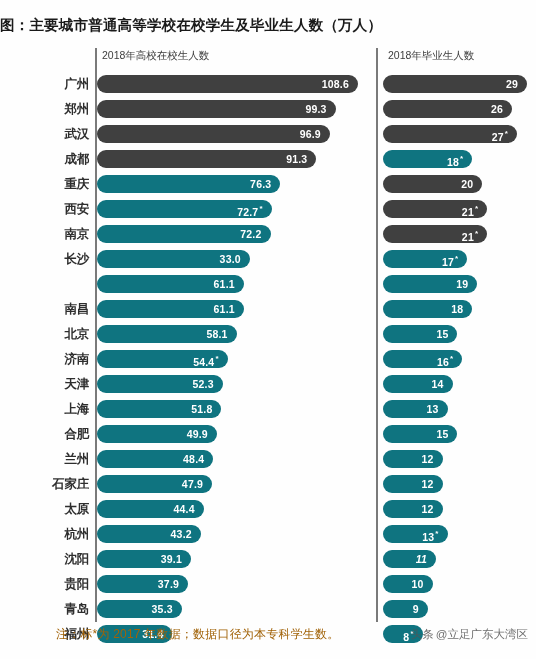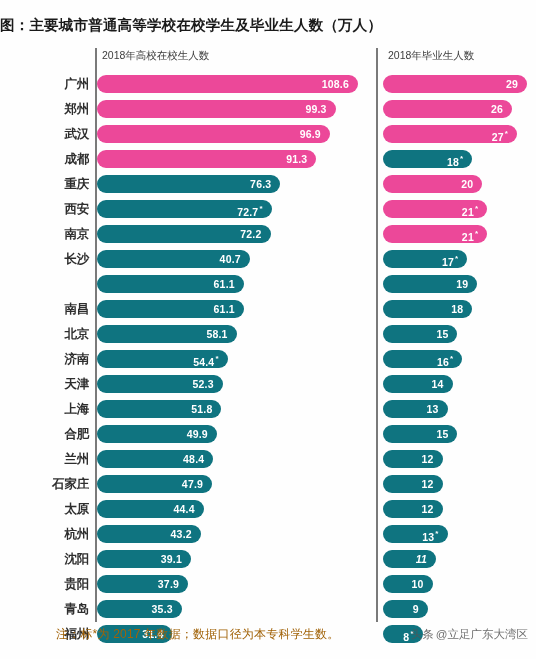--- a/index.html
+++ b/index.html
@@ -89,21 +89,21 @@
   .bar {
     position: absolute;
     height: 18px;
     top: 3px;
     border-radius: 9px;
     box-sizing: border-box;
     overflow: visible;
   }
   .bar.left  { left: 97px; }
   .bar.right { left: 383px; }
-  .bar.pink { background: #ec4899; }
+  .bar.pink { background: #404040; }
   .bar.teal { background: #0f7480; }
 
   .bar .val {
     position: absolute;
     right: 9px;
     top: 0;
     height: 18px;
     line-height: 18px;
     font-size: 10.5px;
     font-weight: bold;
@@ -211,21 +211,21 @@
         <div class="bar left teal" style="width: 173.519px;">
           <span class="val">72.2</span>
         </div>
         <div class="bar right pink" style="width: 104.276px;">
           <span class="val">21<span class="star">*</span></span>
         </div>
       </div>
       <div class="row">
         <div class="city">长沙</div>
         <div class="bar left teal" style="width: 152.851px;">
-          <span class="val">40.7</span>
+          <span class="val">33.0</span>
         </div>
         <div class="bar right teal" style="width: 84.4138px;">
           <span class="val">17<span class="star">*</span></span>
         </div>
       </div>
       <div class="row">
         <div class="bar left teal" style="width: 146.843px;">
           <span class="val">61.1</span>
         </div>
         <div class="bar right teal" style="width: 94.3448px;">

